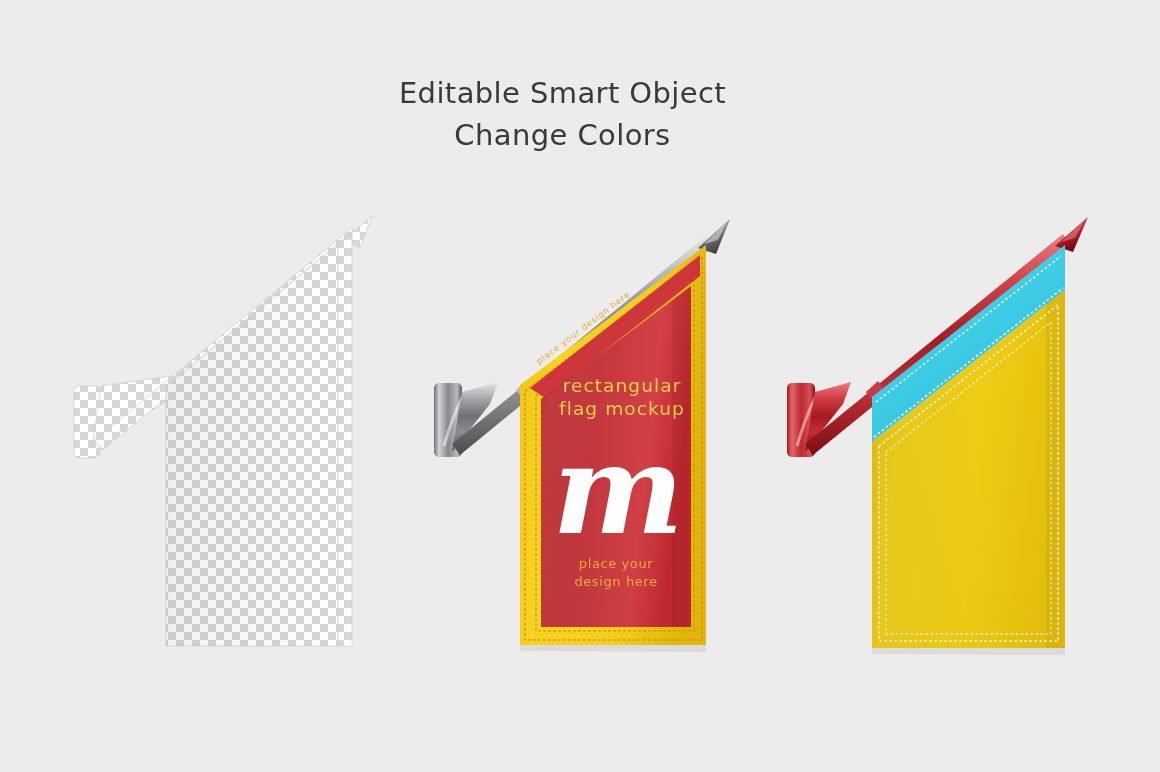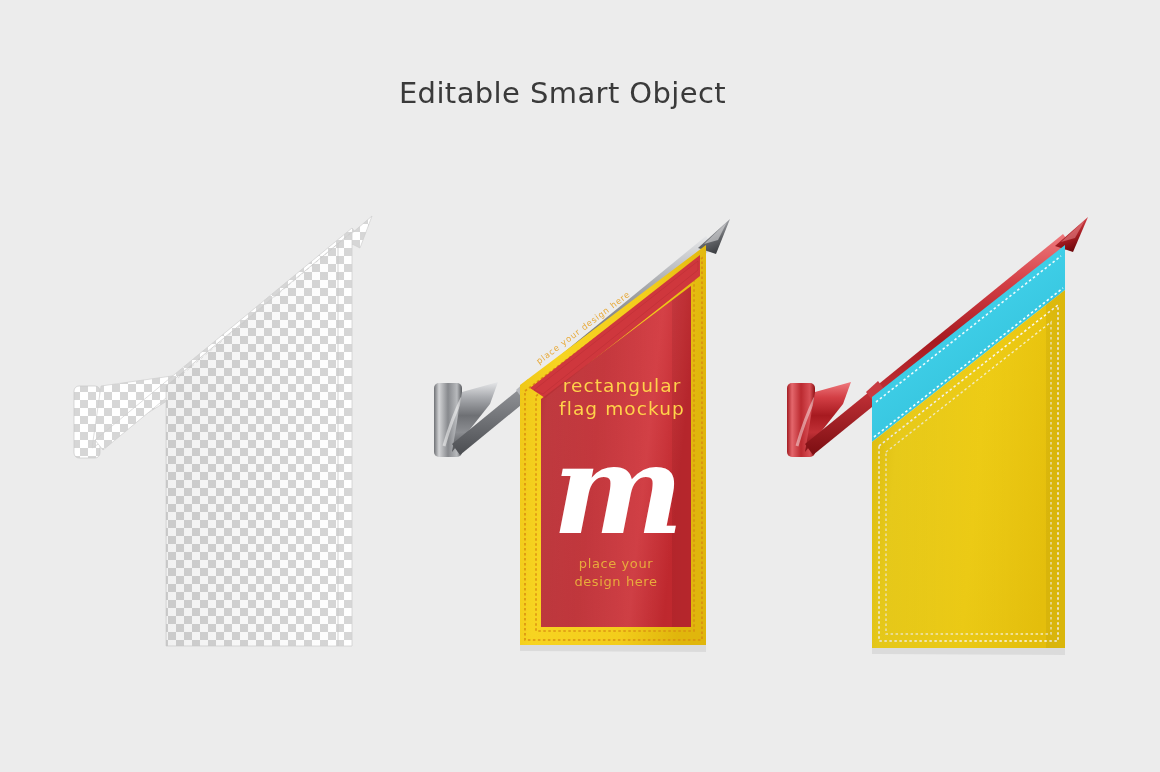--- a/index.html
+++ b/index.html
@@ -40,20 +40,21 @@
     height: 772px;
   }
 </style>
 </head>
 <body>
 
 <div id="stage">
 
   <div id="headline">
     <span class="ln">Editable Smart Object</span>
+    <span class="ln">Change Colors</span>
   </div>
 
   <svg class="scene-svg" viewBox="0 0 1160 772">
     <defs>
 
       <pattern id="checker" width="16" height="16" patternUnits="userSpaceOnUse">
         <rect width="16" height="16" fill="#ffffff"></rect>
         <rect width="8" height="8" fill="#d6d6d6"></rect>
         <rect x="8" y="8" width="8" height="8" fill="#d6d6d6"></rect>
       </pattern>

